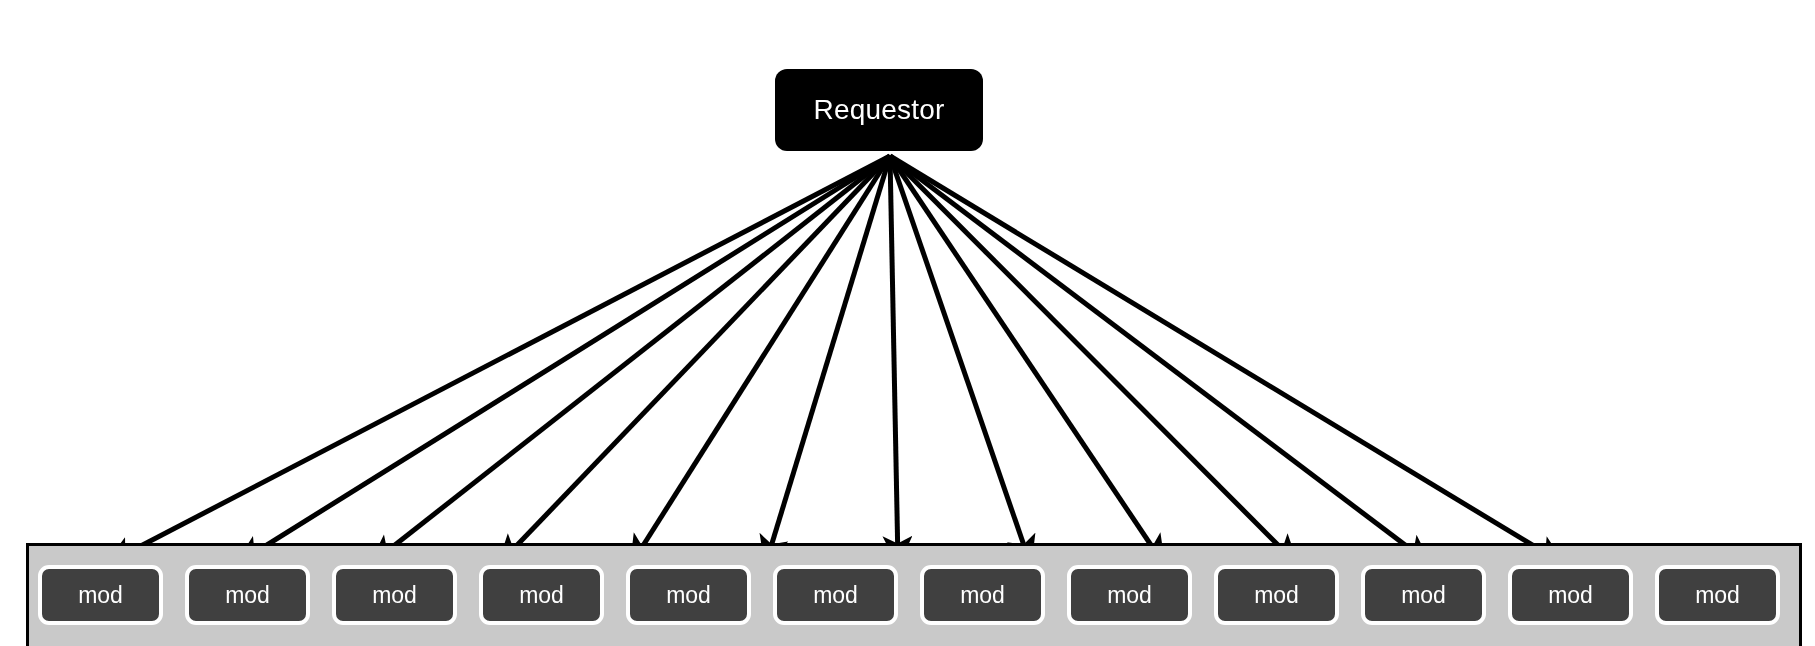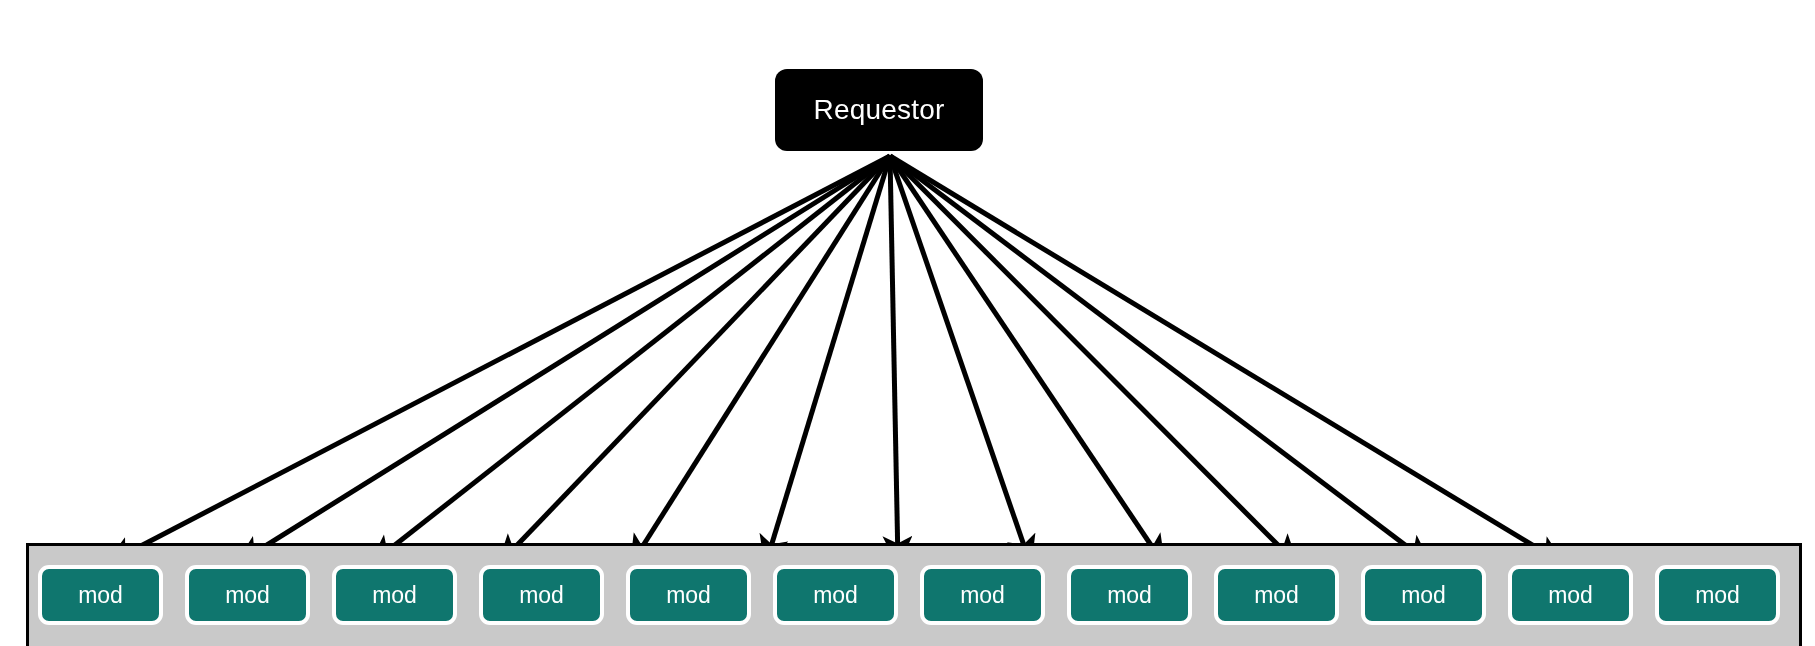--- a/index.html
+++ b/index.html
@@ -71,21 +71,21 @@
     flex-direction: row;
     align-items: center;
     justify-content: flex-start;
   }
   .module-box {
     position: relative;
     width: 125px;
     height: 60px;
     flex: 0 0 125px;
     margin-right: 22px;
-    background: #0f766e;
+    background: #404040;
     border: 4px solid #ffffff;
     border-radius: 11px;
     box-sizing: border-box;
     display: flex;
     align-items: center;
     justify-content: center;
   }
   .module-box:last-child {
     margin-right: 0;
   }

